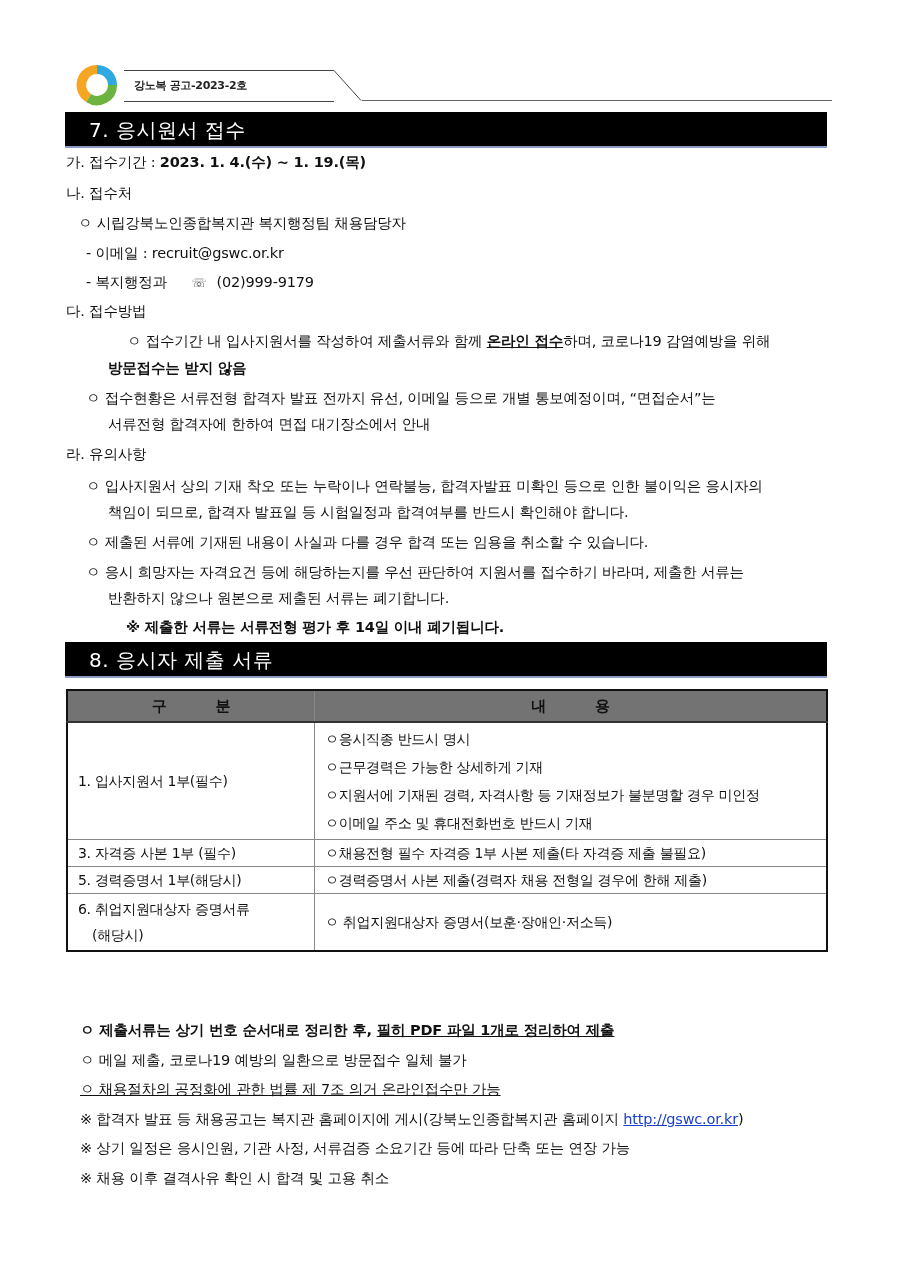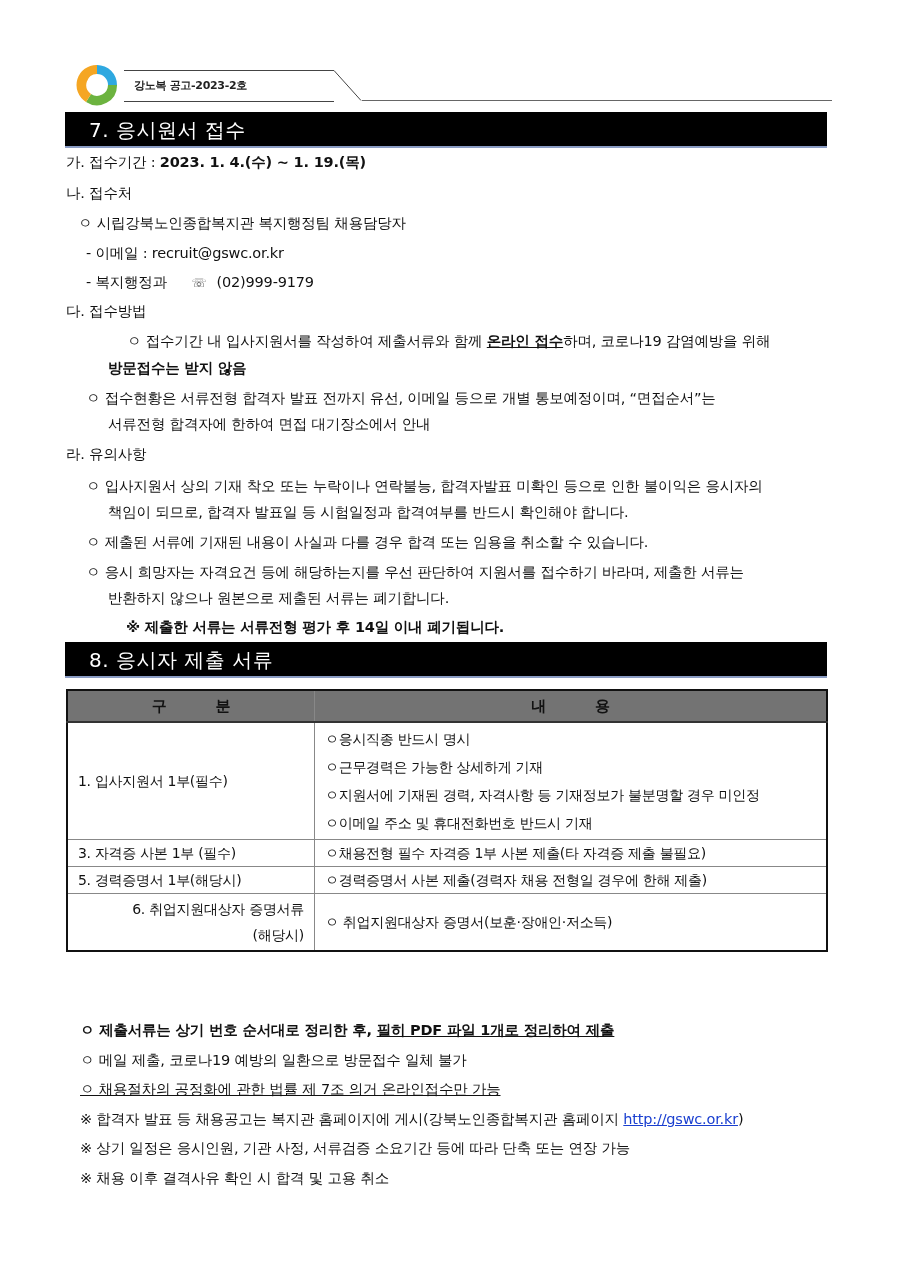--- a/index.html
+++ b/index.html
@@ -104,21 +104,21 @@
     </tr>
     <tr>
       <td class="col1">3. 자격증 사본 1부 (필수)</td>
       <td>ㅇ채용전형 필수 자격증 1부 사본 제출(타 자격증 제출 불필요)</td>
     </tr>
     <tr>
       <td class="col1">5. 경력증명서 1부(해당시)</td>
       <td>ㅇ경력증명서 사본 제출(경력자 채용 전형일 경우에 한해 제출)</td>
     </tr>
     <tr>
-      <td class="col1" style="line-height:26px;text-align:right;">
+      <td class="col1" style="line-height:26px;">
         <div>6. 취업지원대상자 증명서류</div>
         <div style="padding-left:14px;">(해당시)</div>
       </td>
       <td>ㅇ 취업지원대상자 증명서(보훈·장애인·저소득)</td>
     </tr>
   </tbody>
 </table>
 
 <div class="abs line" style="left:80px;top:1019px;">
   <span class="b">ㅇ 제출서류는 상기 번호 순서대로 정리한 후, </span><span class="b u">필히 PDF 파일 1개로 정리하여 제출</span>

